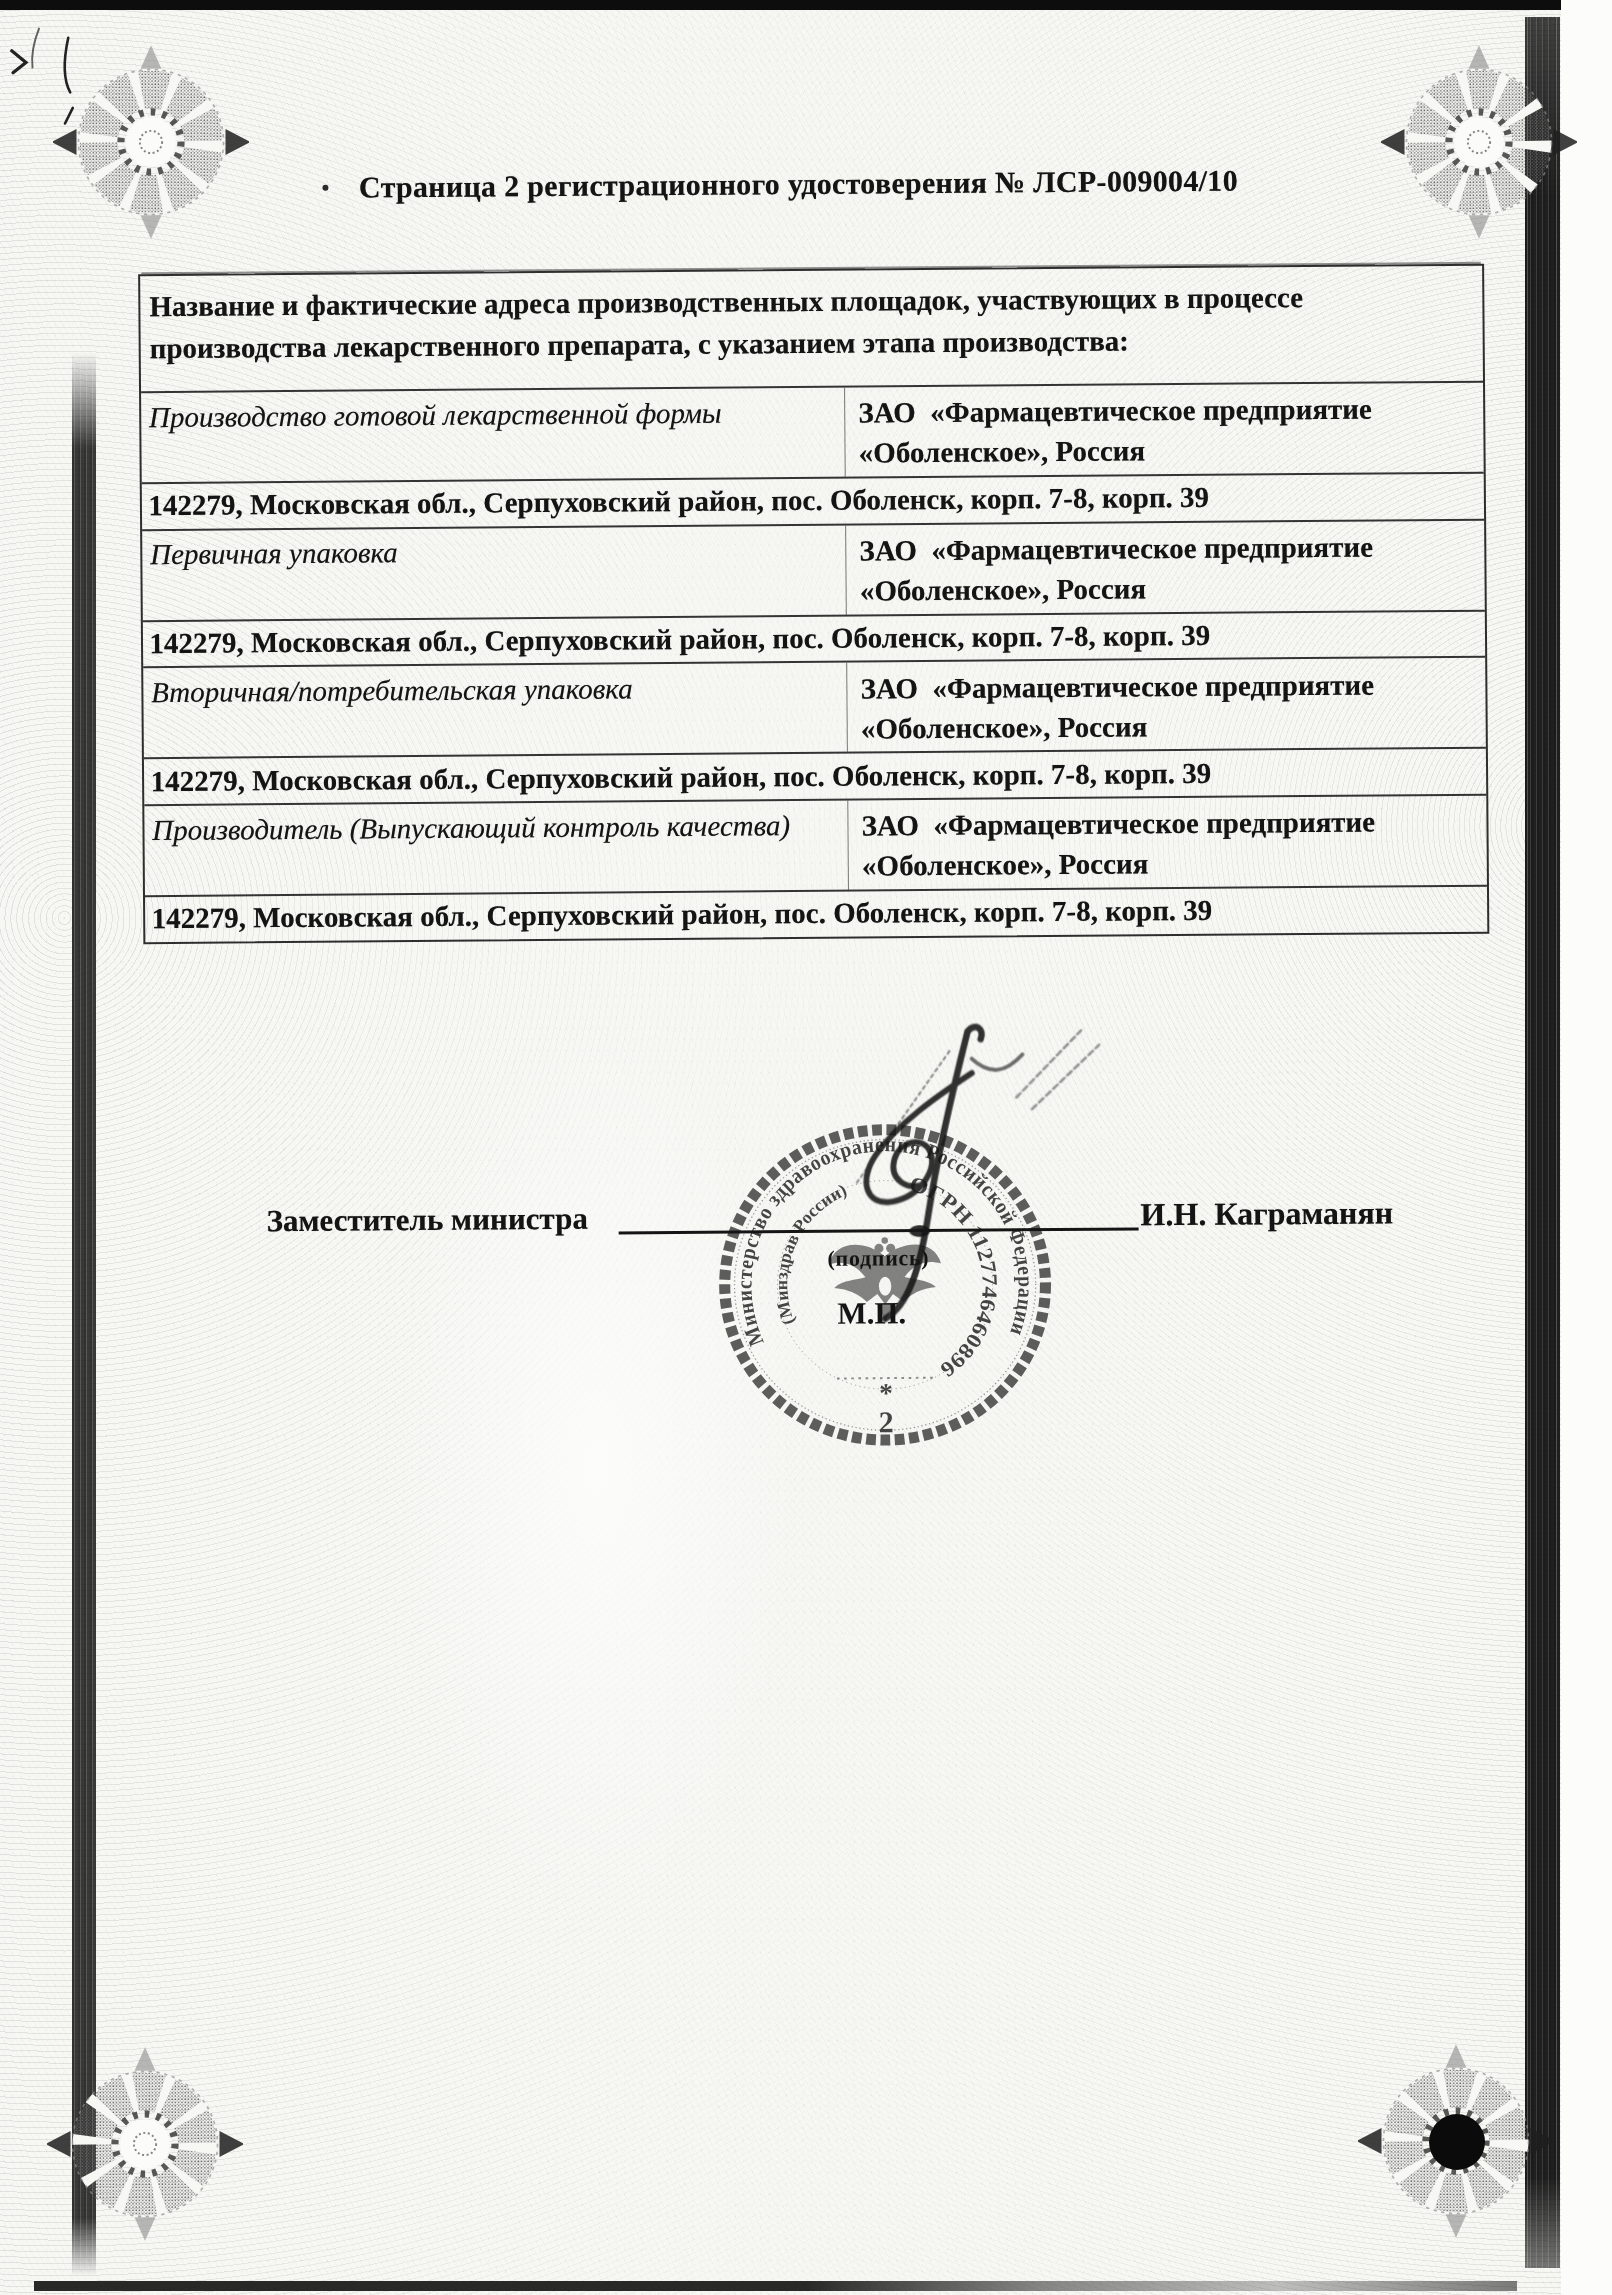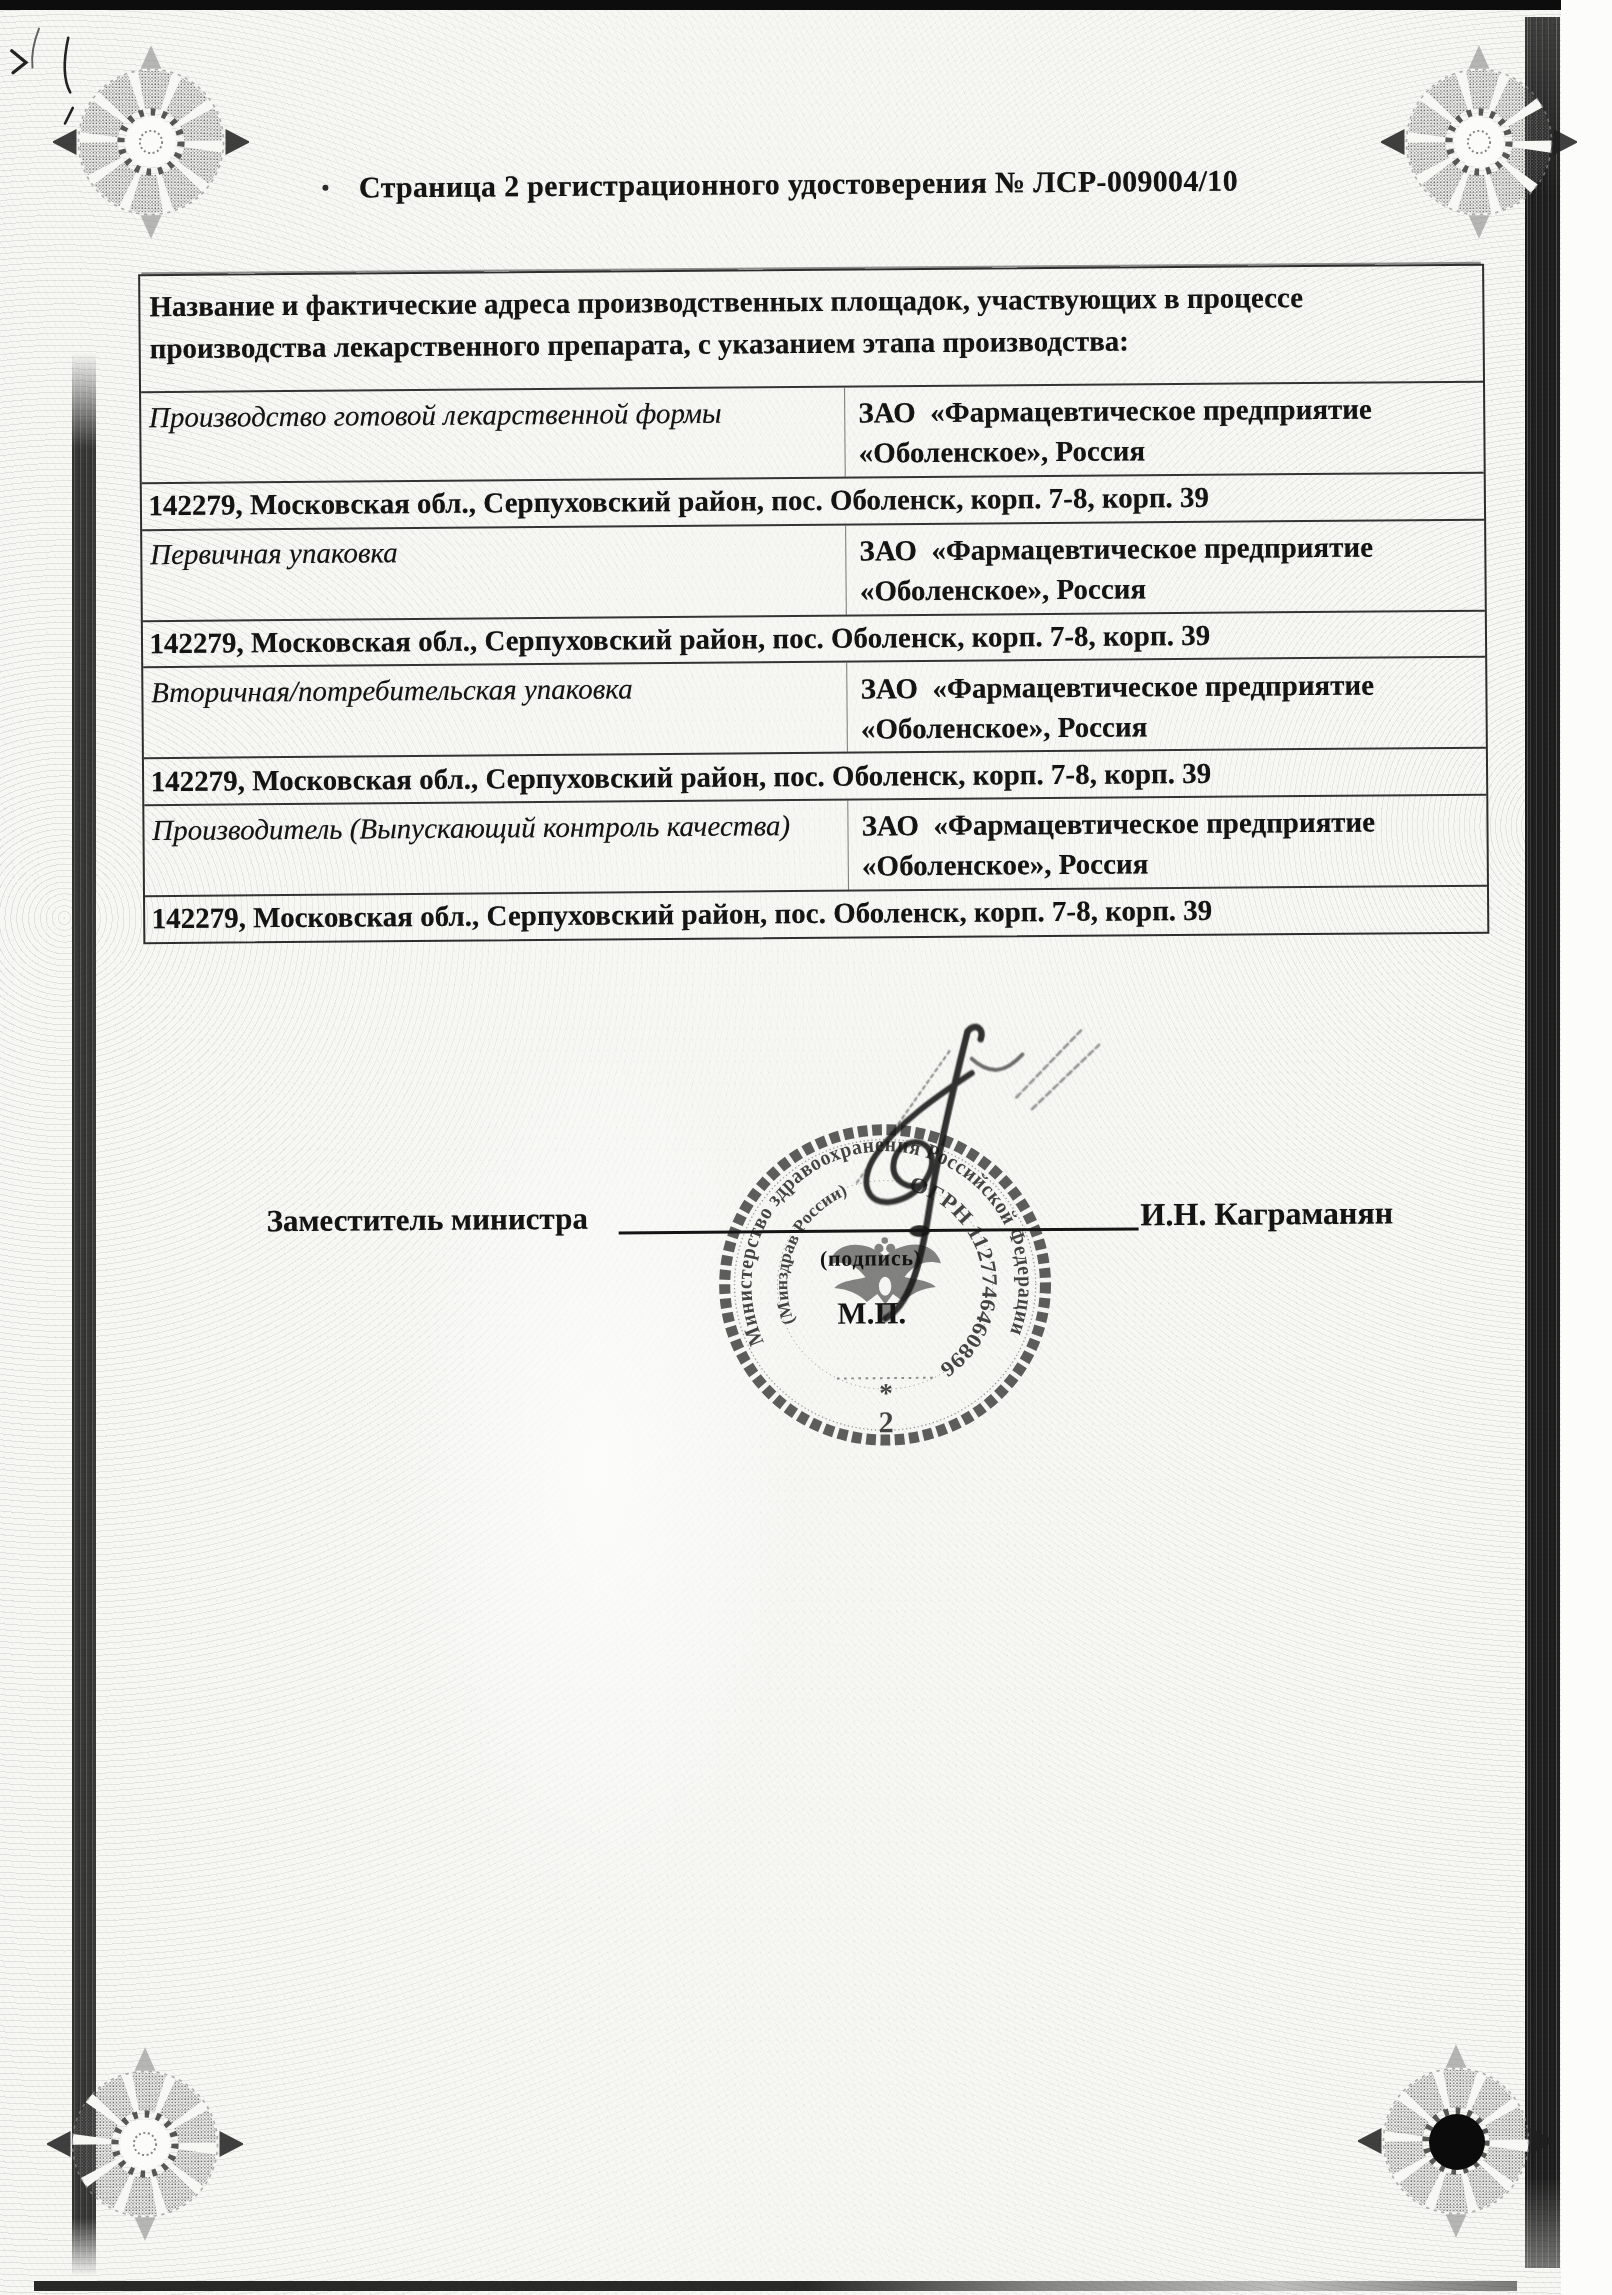--- a/index.html
+++ b/index.html
@@ -86,21 +86,21 @@
   }
   .t-row{display:grid;grid-template-columns:52.4% 47.6%;border-bottom:2px solid rgba(18,18,18,.85);}
   .t-stage{font-style:italic;padding:7.8px 6.5px 5.2px 7.8px;}
   .t-co{border-left:1.3px solid rgba(15,15,15,.55);padding:5.2px 39px 3.9px 13px;line-height:1.38;font-weight:600;white-space:pre-wrap;}
   .t-addr{padding:5.2px 5.2px 6.5px 6.5px;border-bottom:2px solid rgba(18,18,18,.85);font-weight:600;}
   .t-addr:last-child{border-bottom:none;}
   
   .sign-label{position:absolute;left:266px;top:1199px;font-size:31px;font-weight:700;text-shadow:0 0 0.7px rgba(20,20,20,.5);}
   .sign-name{position:absolute;left:1140px;top:1199px;font-size:32px;font-weight:700;text-shadow:0 0 0.7px rgba(20,20,20,.5);}
   .sign-line{position:absolute;left:618px;top:1230px;width:520px;height:2.6px;background:#151515;}
-  .sign-caption{position:absolute;left:819px;top:1246px;width:117px;font-size:22px;font-weight:600;letter-spacing:0.7px;}
+  .sign-caption{position:absolute;left:819px;top:1246px;width:117px;text-align:center;font-size:22px;font-weight:600;letter-spacing:0.7px;}
   .mp-caption{position:absolute;left:836px;top:1296px;font-size:31px;font-weight:700;font-family:Liberation Serif, serif;}
   
   .stamp{position:absolute;left:711px;top:1116px;z-index:1;opacity:.82;}
   .stamp text{font-family:"Liberation Serif","DejaVu Serif",serif;font-weight:700;fill:#1e1e1e;}
   .sig-ink{position:absolute;left:743px;top:1014px;z-index:6;}
   .scribble-tl{position:absolute;left:0;top:0;z-index:3;}
   .sign-label,.sign-name,.sign-line,.sign-caption,.mp-caption{z-index:5;}
 </style>
 </head>
 <body>

